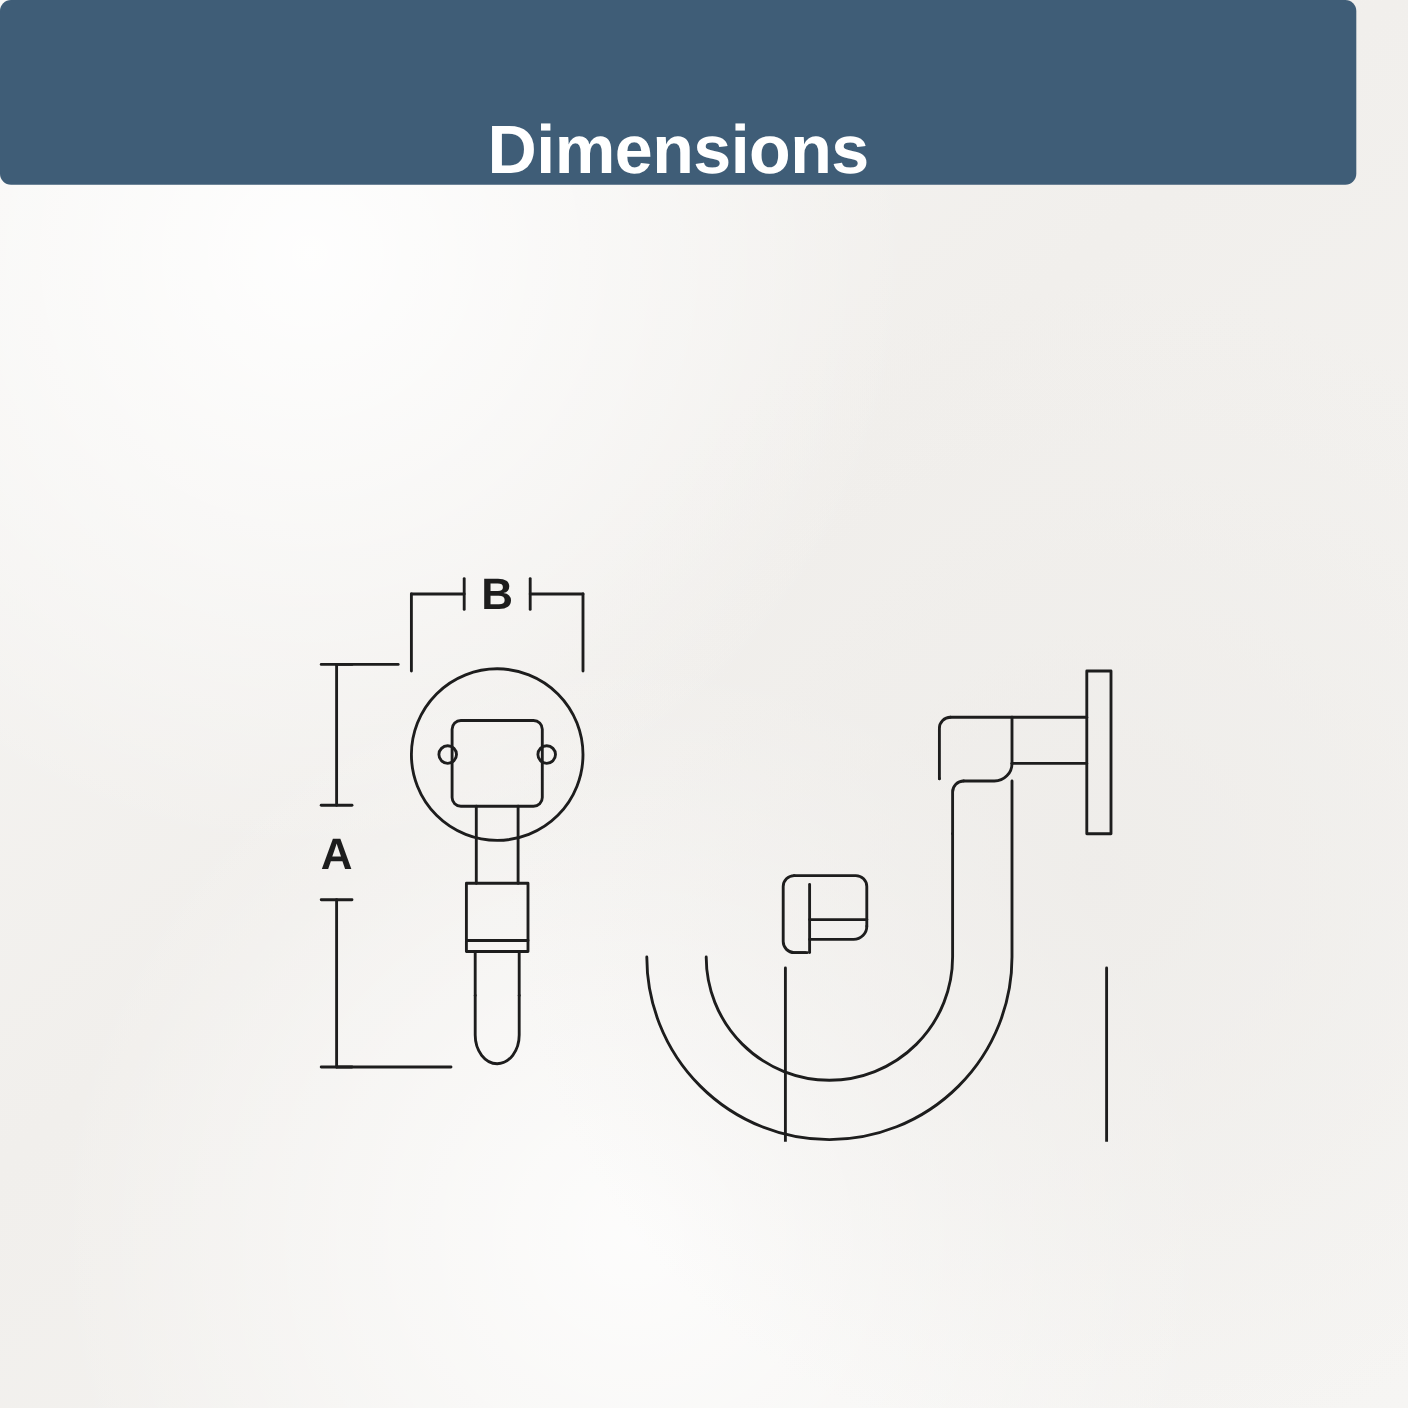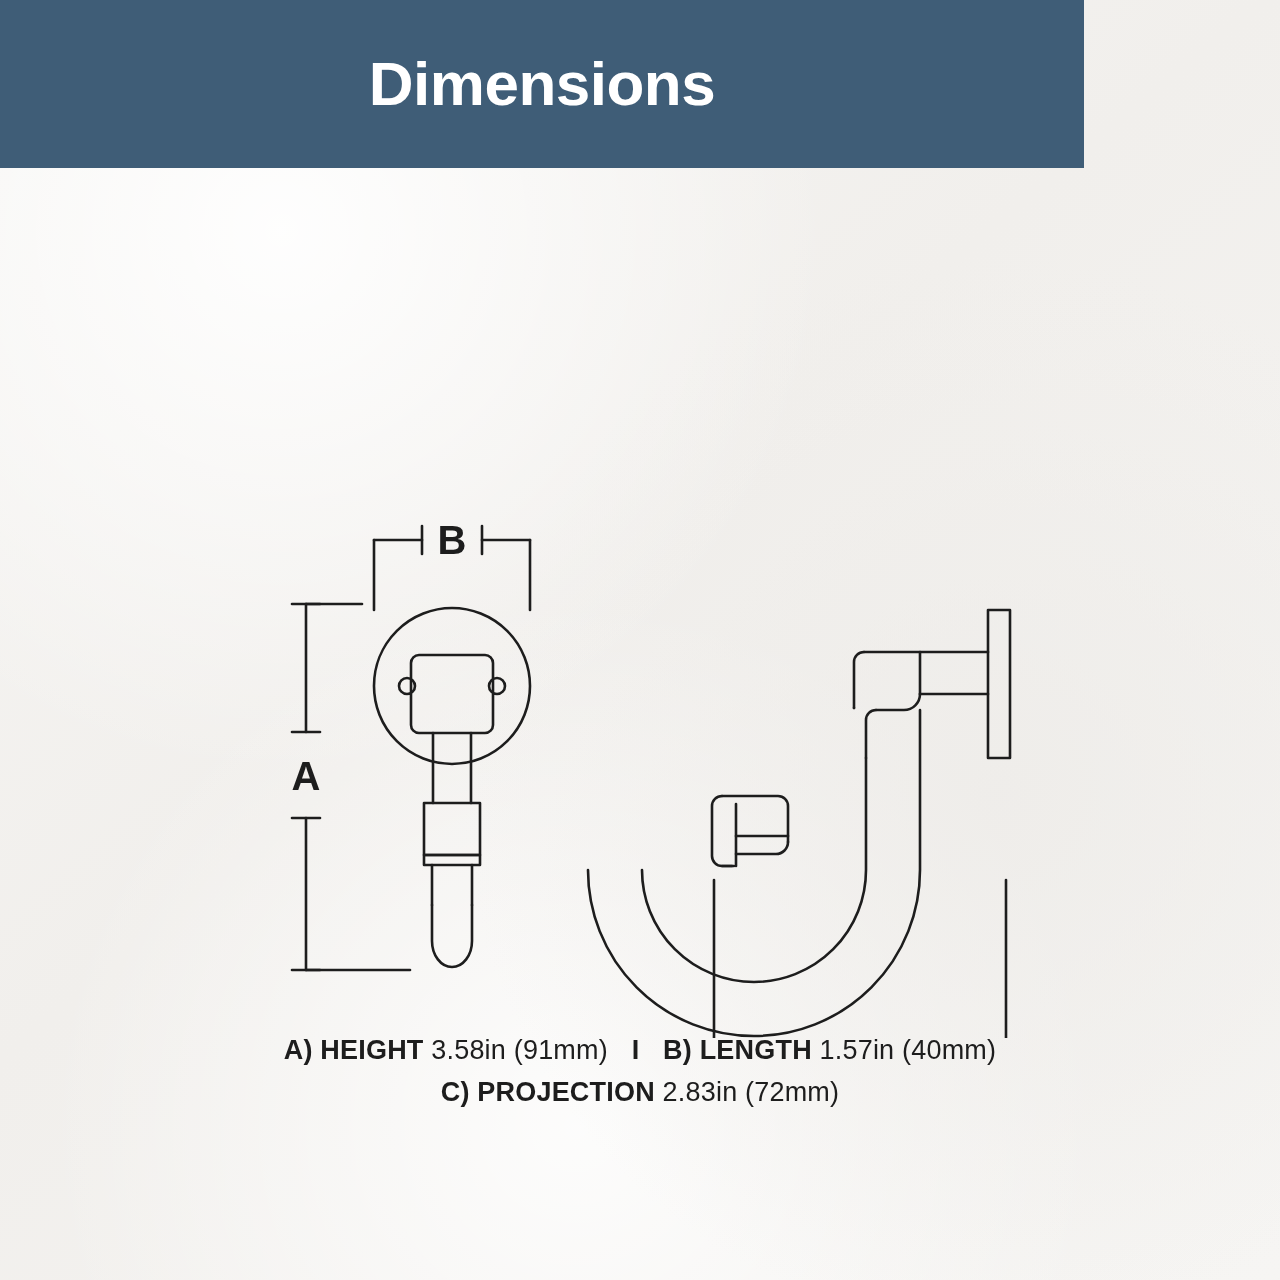--- a/index.html
+++ b/index.html
@@ -20,26 +20,27 @@
     background:
       radial-gradient(circle at 22% 18%, rgba(255,255,255,0.9) 0%, rgba(255,255,255,0) 38%),
       radial-gradient(circle at 78% 62%, rgba(238,236,233,0.85) 0%, rgba(255,255,255,0) 42%),
       radial-gradient(circle at 45% 88%, rgba(255,255,255,0.8) 0%, rgba(255,255,255,0) 40%),
       linear-gradient(140deg, #f7f6f4 0%, #f1efec 45%, #f6f5f3 100%);
   }
   .header-band {
     position: absolute;
     top: 0;
     left: 0;
-    width: 1084px;
+    width: 1233px;
     height: 168px;
     background: #3f5d77;
     display: flex;
-    align-items: center;
+    align-items: flex-end;
     justify-content: center;
+    border-radius: 10px;
   }
   .header-title {
     color: #ffffff;
     font-size: 62px;
     font-weight: bold;
     letter-spacing: -0.5px;
     line-height: 1;
   }
   .diagram-area {
     position: absolute;
@@ -166,27 +167,14 @@
         </g>
 
       </g>
 
       <text x="452" y="386" font-family="Liberation Sans, sans-serif" font-size="40" font-weight="bold" fill="#1d1d1d" text-anchor="middle">B</text>
       <text x="306" y="622" font-family="Liberation Sans, sans-serif" font-size="40" font-weight="bold" fill="#1d1d1d" text-anchor="middle">A</text>
       <text x="860" y="906" font-family="Liberation Sans, sans-serif" font-size="40" font-weight="bold" fill="#1d1d1d" text-anchor="middle">C</text>
     </svg>
   </div>
 
-  <div class="captions">
-    <div class="caption-line">
-      <span class="lbl">A) HEIGHT</span>
-      <span class="val">3.58in (91mm)</span>
-      <span class="caption-sep">I</span>
-      <span class="lbl">B) LENGTH</span>
-      <span class="val">1.57in (40mm)</span>
-    </div>
-    <div class="caption-line">
-      <span class="lbl">C) PROJECTION</span>
-      <span class="val">2.83in (72mm)</span>
-    </div>
-  </div>
 
 </div>
 
 </body></html>

